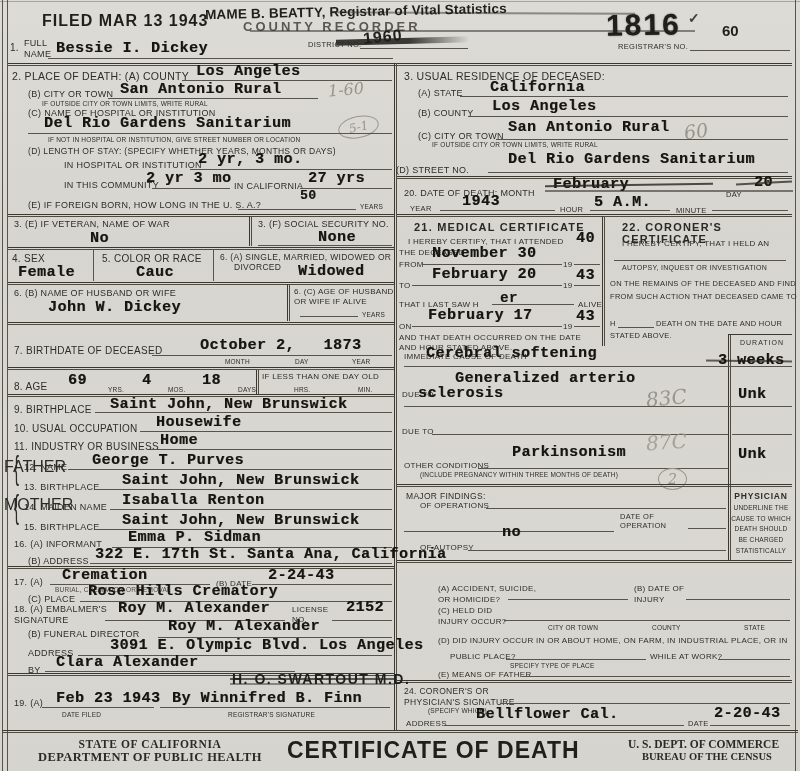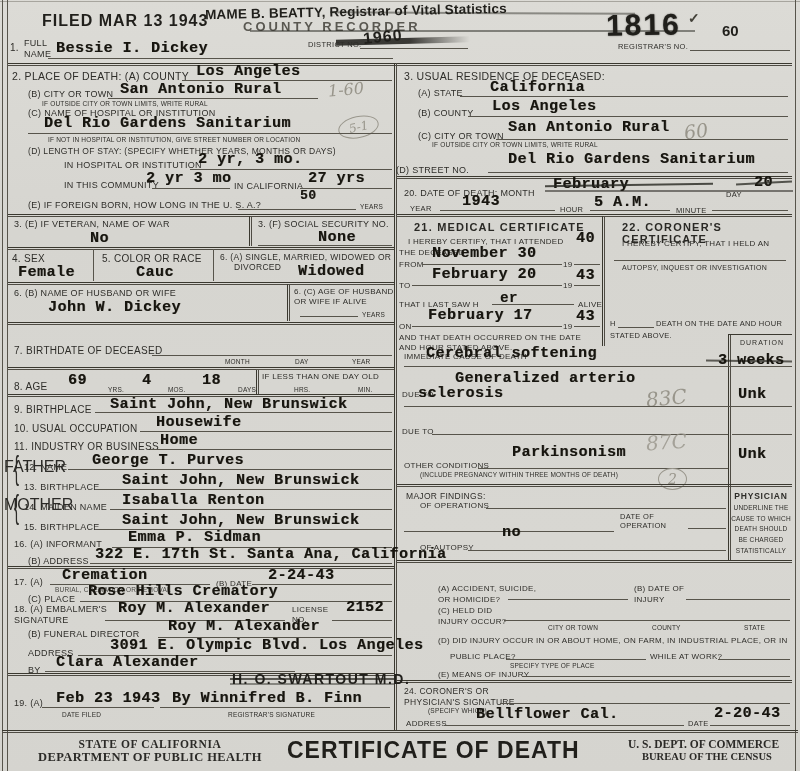--- a/index.html
+++ b/index.html
@@ -110,20 +110,21 @@
   <div class="lbl" style="left:14px;top:288px">6. (B) NAME OF HUSBAND OR WIFE</div>
   <div class="typed" style="left:48px;top:299px">John W. Dickey</div>
   <i class="vdbl" style="left:287px;top:284px;height:37px"></i>
   <div class="lbl l8" style="left:294px;top:287px">6. (C) AGE OF HUSBAND
 OR WIFE IF ALIVE</div>
   <i class="rule" style="left:300px;top:316px;width:58px"></i>
   <div class="lbl l65" style="left:362px;top:311px">YEARS</div>
   <i class="dbl" style="left:8px;top:322px;width:386px"></i>
 
   <div class="lbl l10" style="left:14px;top:345px">7. BIRTHDATE OF DECEASED</div>
+  <div class="typed" style="left:200px;top:337px">October 2,   1873</div>
   <i class="rule" style="left:152px;top:355px;width:240px"></i>
   <div class="lbl l65" style="left:225px;top:358px">MONTH</div>
   <div class="lbl l65" style="left:295px;top:358px">DAY</div>
   <div class="lbl l65" style="left:352px;top:358px">YEAR</div>
   <i class="dbl" style="left:8px;top:367px;width:386px"></i>
 
   <div class="lbl l10" style="left:14px;top:381px">8. AGE</div>
   <div class="typed" style="left:68px;top:372px">69</div>
   <div class="lbl l65" style="left:108px;top:386px">YRS.</div>
   <div class="typed" style="left:142px;top:372px">4</div>
@@ -273,20 +274,22 @@
   <div class="typed" style="left:576px;top:308px">43</div>
   <i class="rule" style="left:574px;top:326px;width:26px"></i>
   <div class="lbl l8" style="left:399px;top:333px">AND THAT DEATH OCCURRED ON THE DATE</div>
   <div class="lbl l8" style="left:399px;top:343px">AND HOUR STATED ABOVE.</div>
   <i class="vdbl" style="left:602px;top:216px;height:130px"></i>
 
   <div class="ttl" style="left:622px;top:221px">22. CORONER'S CERTIFICATE</div>
   <div class="lbl l8" style="left:622px;top:239px">I HEREBY CERTIFY, THAT I HELD AN</div>
   <i class="rule" style="left:614px;top:260px;width:172px"></i>
   <div class="lbl l7" style="left:622px;top:264px">AUTOPSY, INQUEST OR INVESTIGATION</div>
+  <div class="lbl l75" style="left:610px;top:278px;line-height:1.7">ON THE REMAINS OF THE DECEASED AND FIND
+FROM SUCH ACTION THAT DECEASED CAME TO</div>
   <div class="lbl l75" style="left:610px;top:319px">H</div>
   <i class="rule" style="left:618px;top:327px;width:36px"></i>
   <div class="lbl l75" style="left:656px;top:319px">DEATH ON THE DATE AND HOUR</div>
   <div class="lbl l75" style="left:610px;top:331px">STATED ABOVE.</div>
 
   <i class="vdbl" style="left:728px;top:334px;height:152px"></i>
   <i class="rule dk" style="left:728px;top:334px;width:64px"></i>
   <div class="lbl l7" style="left:740px;top:339px;letter-spacing:1px">DURATION</div>
 
   <div class="lbl l8" style="left:404px;top:352px">IMMEDIATE CAUSE OF DEATH</div>
@@ -342,21 +345,21 @@
   <i class="rule" style="left:504px;top:620px;width:286px"></i>
   <div class="lbl l65" style="left:548px;top:624px">CITY OR TOWN</div>
   <div class="lbl l65" style="left:652px;top:624px">COUNTY</div>
   <div class="lbl l65" style="left:744px;top:624px">STATE</div>
   <div class="lbl l8" style="left:438px;top:636px">(D) DID INJURY OCCUR IN OR ABOUT HOME, ON FARM, IN INDUSTRIAL PLACE, OR IN</div>
   <div class="lbl l8" style="left:450px;top:652px">PUBLIC PLACE?</div>
   <i class="rule" style="left:506px;top:659px;width:140px"></i>
   <div class="lbl l65" style="left:510px;top:662px">SPECIFY TYPE OF PLACE</div>
   <div class="lbl l8" style="left:650px;top:652px">WHILE AT WORK?</div>
   <i class="rule" style="left:718px;top:659px;width:72px"></i>
-  <div class="lbl l8" style="left:438px;top:670px">(E) MEANS OF INJURY</div>
+  <div class="lbl l8" style="left:438px;top:670px">(E) MEANS OF FATHER</div>
   <i class="rule" style="left:522px;top:676px;width:268px"></i>
   <i class="dbl" style="left:397px;top:680px;width:395px"></i>
 
   <div class="lbl l85" style="left:404px;top:686px;line-height:1.35">24. CORONER'S OR
 PHYSICIAN'S SIGNATURE</div>
   <i class="rule" style="left:500px;top:703px;width:290px"></i>
   <div class="lbl l65" style="left:428px;top:707px">(SPECIFY WHICH)</div>
   <div class="lbl l8" style="left:406px;top:719px">ADDRESS</div>
   <div class="typed" style="left:476px;top:706px">Bellflower Cal.</div>
   <i class="rule" style="left:444px;top:725px;width:240px"></i>

